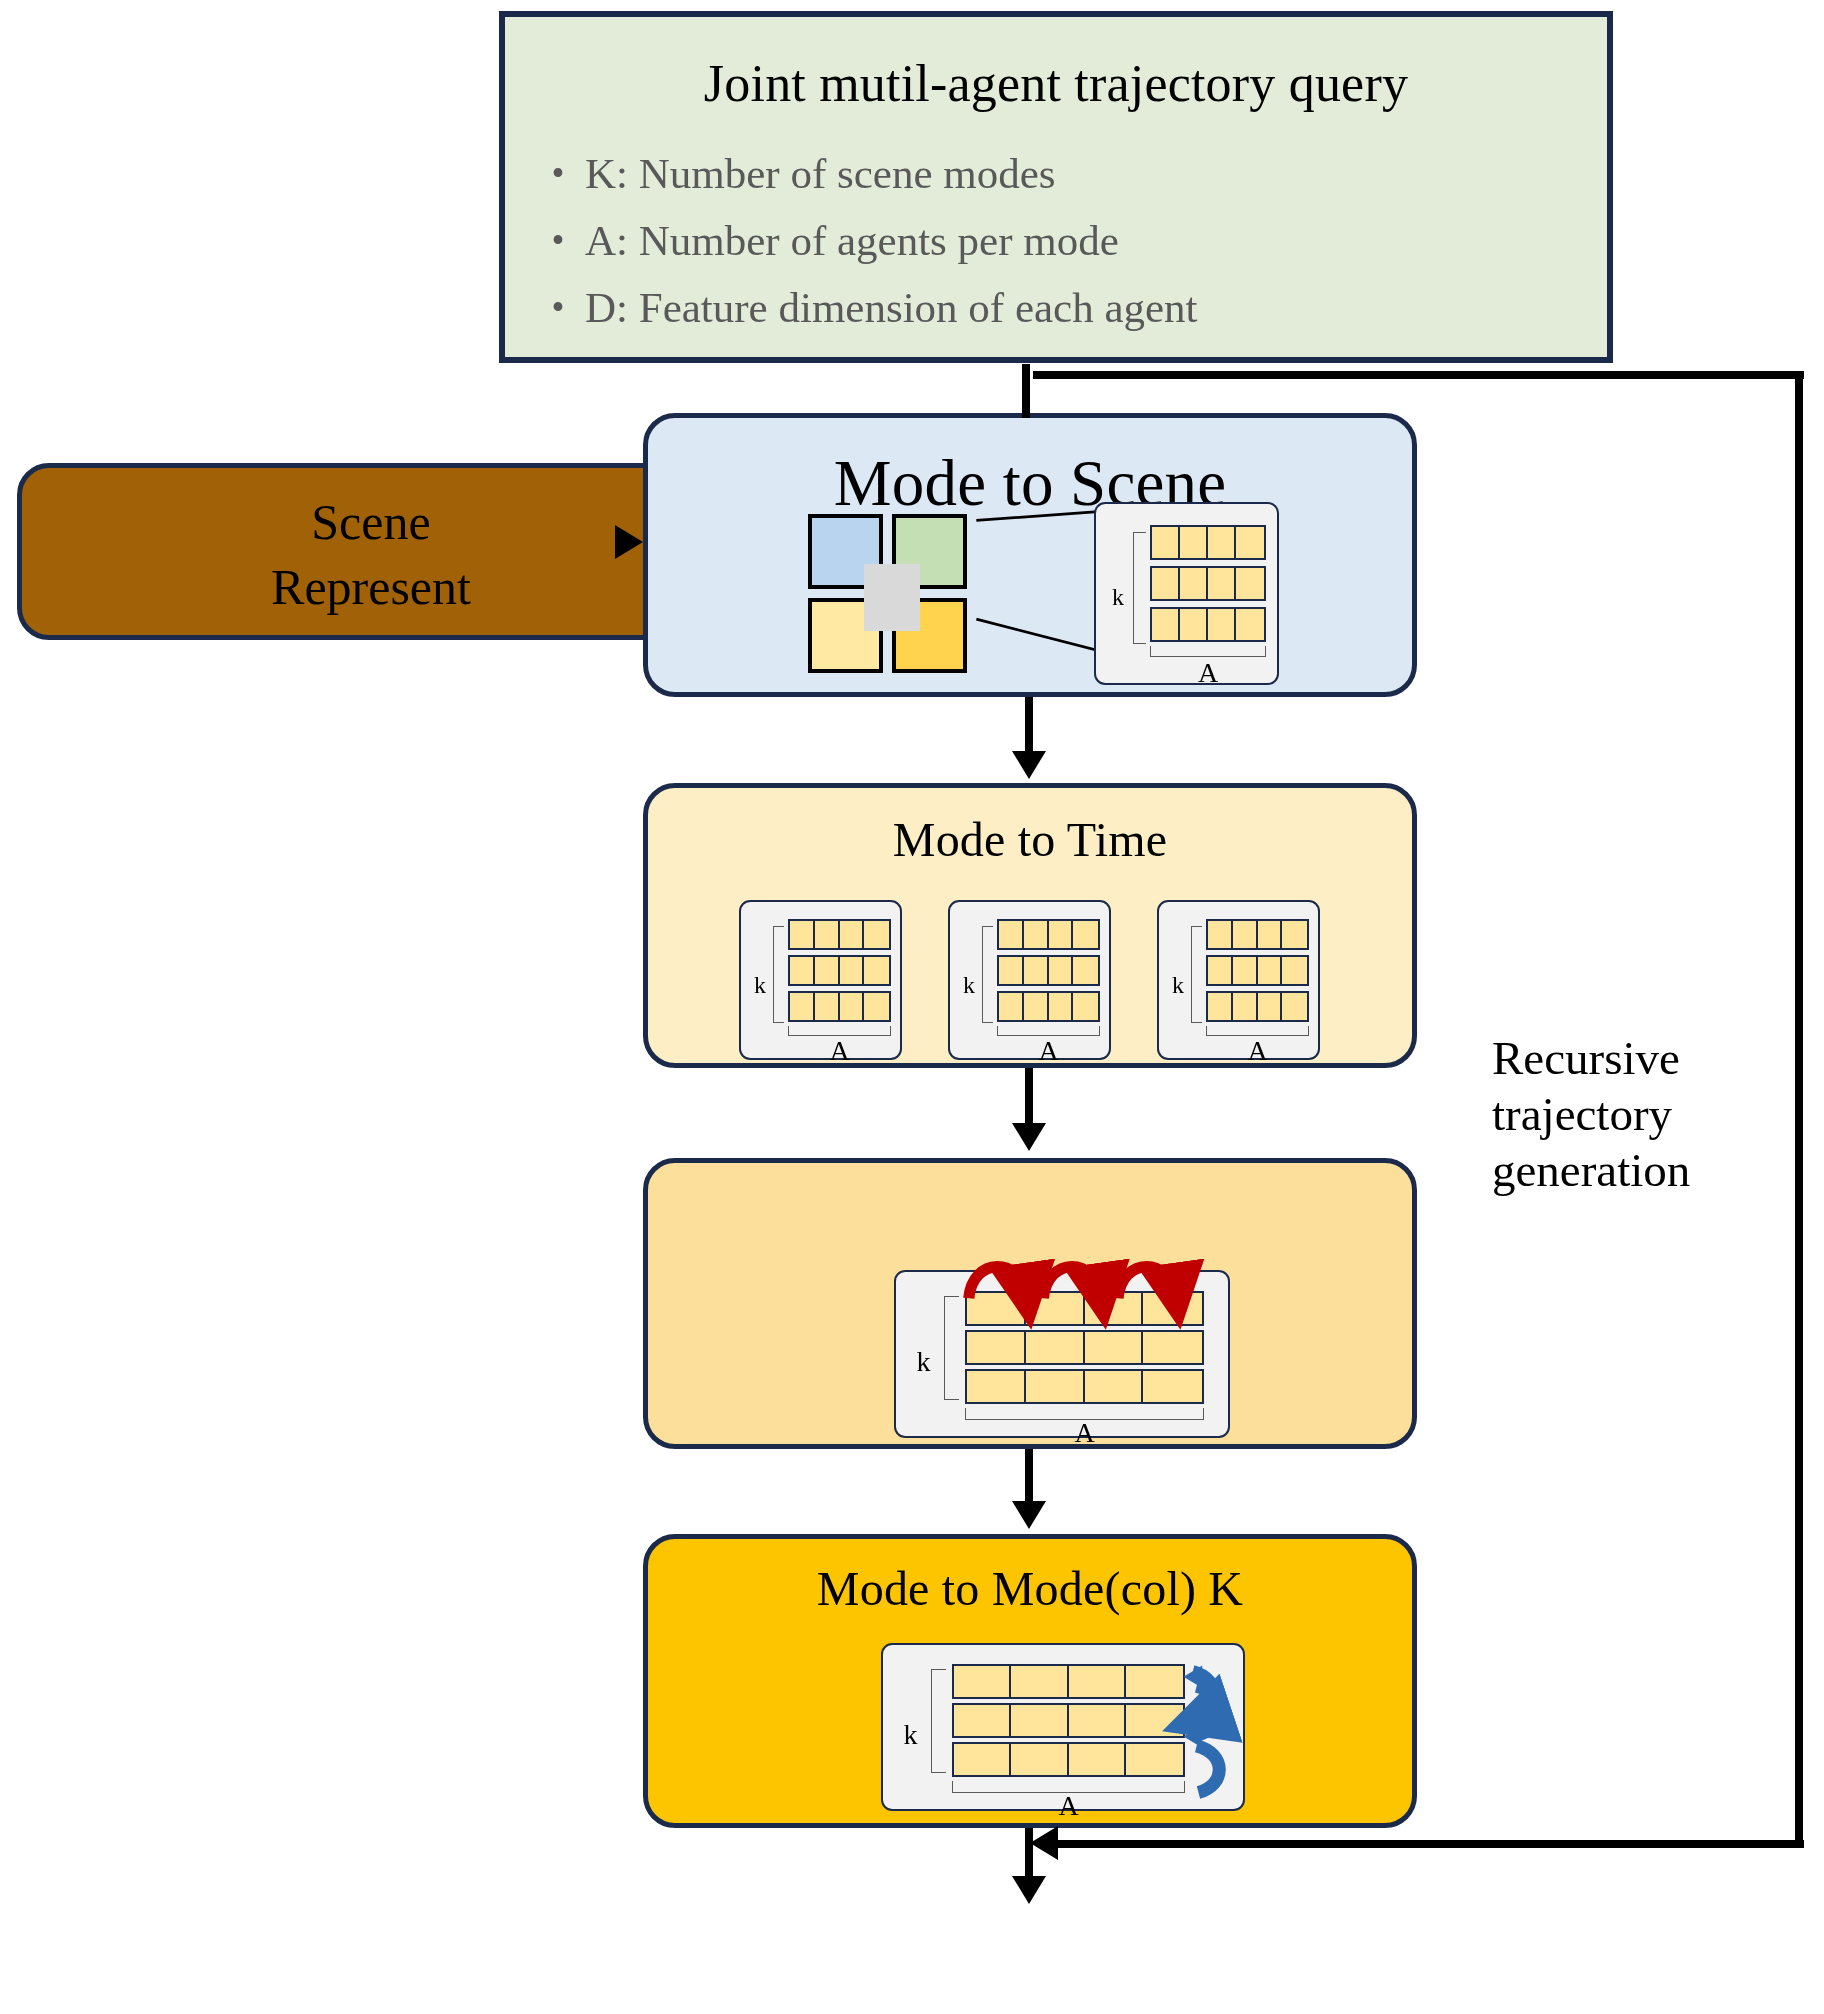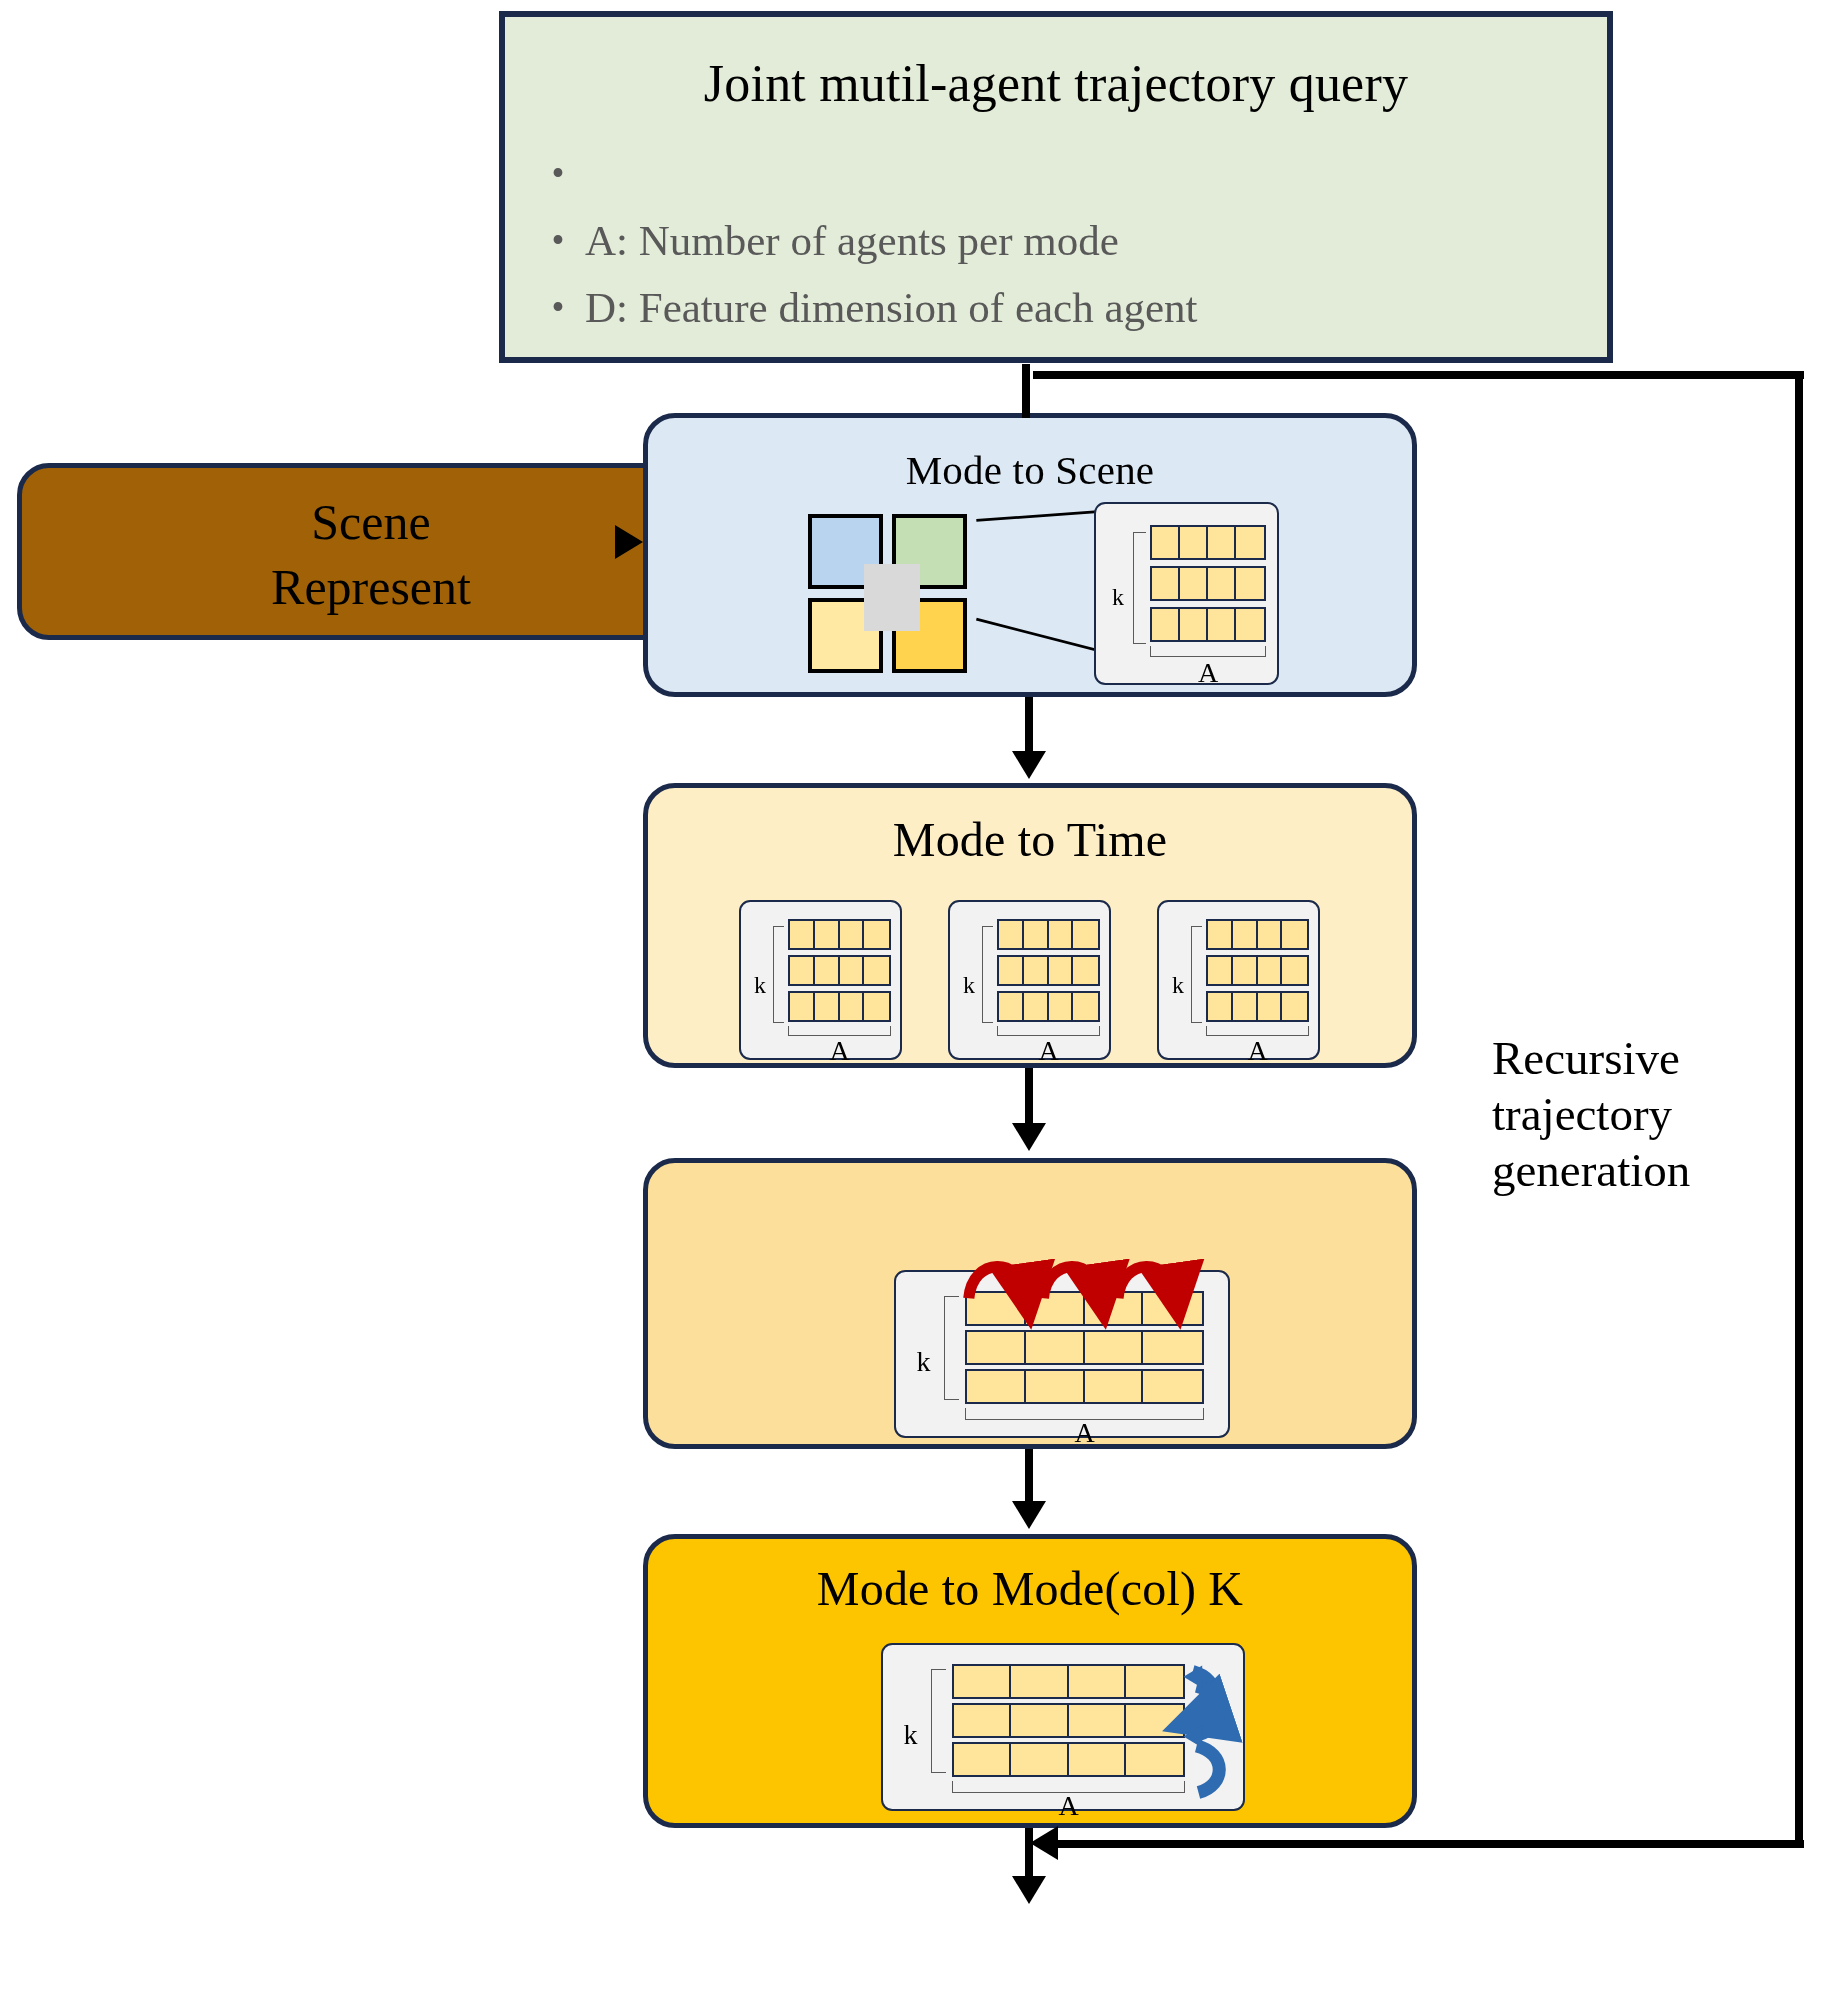--- a/index.html
+++ b/index.html
@@ -27,21 +27,21 @@
   #scene-rep .two-line{position:absolute;left:0;right:0;top:22.4px;text-align:center;
       font-size:50px;line-height:65px;color:#000;}
 
   
   #mode-scene{left:643px;top:413px;width:774px;height:284px;background:#dce9f5;}
   #mode-time {left:643px;top:783px;width:774px;height:285px;background:#fdeec6;}
   #agent-agent{left:643px;top:1158px;width:774px;height:291px;background:#fbdf9a;}
   #mode-mode {left:643px;top:1534px;width:774px;height:294px;background:#fdc500;}
   #mlp       {left:643px;top:1902px;width:774px;height:113px;background:#dce7f3;}
 
-  #mode-scene .node-title{top:28px;font-size:41px;}
+  #mode-scene .node-title{top:28px;font-size:65px;}
   #mode-time  .node-title{top:24px;font-size:48px;}
   #agent-agent .node-title{top:22.4px;font-size:48px;}
   #mode-mode  .node-title{top:22.4px;font-size:48px;}
   #mlp .node-title{top:24px;font-size:48px;}
 
   
   .swatch-grid{position:absolute;left:160px;top:96px;width:166px;height:166px;}
   .sw{position:absolute;width:75px;height:75px;border:4.7px solid #000;box-sizing:border-box;}
   .sw.s1{left:0;top:0;background:#b8d4ee;}
   .sw.s2{left:84px;top:0;background:#c3dfb3;}
@@ -81,20 +81,21 @@
 </head>
 <body>
 
 <div class="stage">
 
   <div class="node" id="query-box">
     <div class="node-title" id="query-title">Joint mutil-agent trajectory query</div>
     <div class="bullets">
       <div class="bullet-row">
         <span class="bullet-dot">•</span>
+        <span class="bullet-txt">K: Number of scene modes</span>
       </div>
       <div class="bullet-row">
         <span class="bullet-dot">•</span>
         <span class="bullet-txt">A: Number of agents per mode</span>
       </div>
       <div class="bullet-row">
         <span class="bullet-dot">•</span>
         <span class="bullet-txt">D: Feature dimension of each agent</span>
       </div>
     </div>

